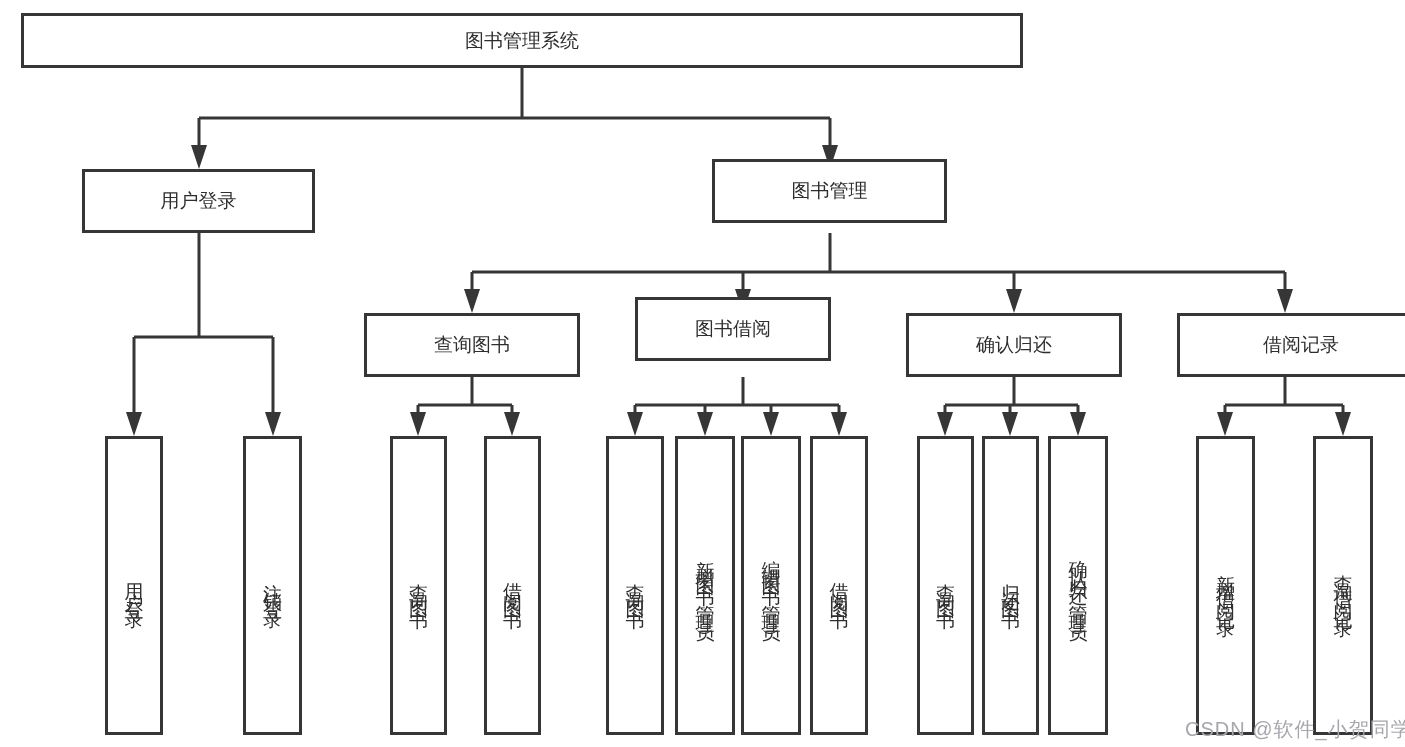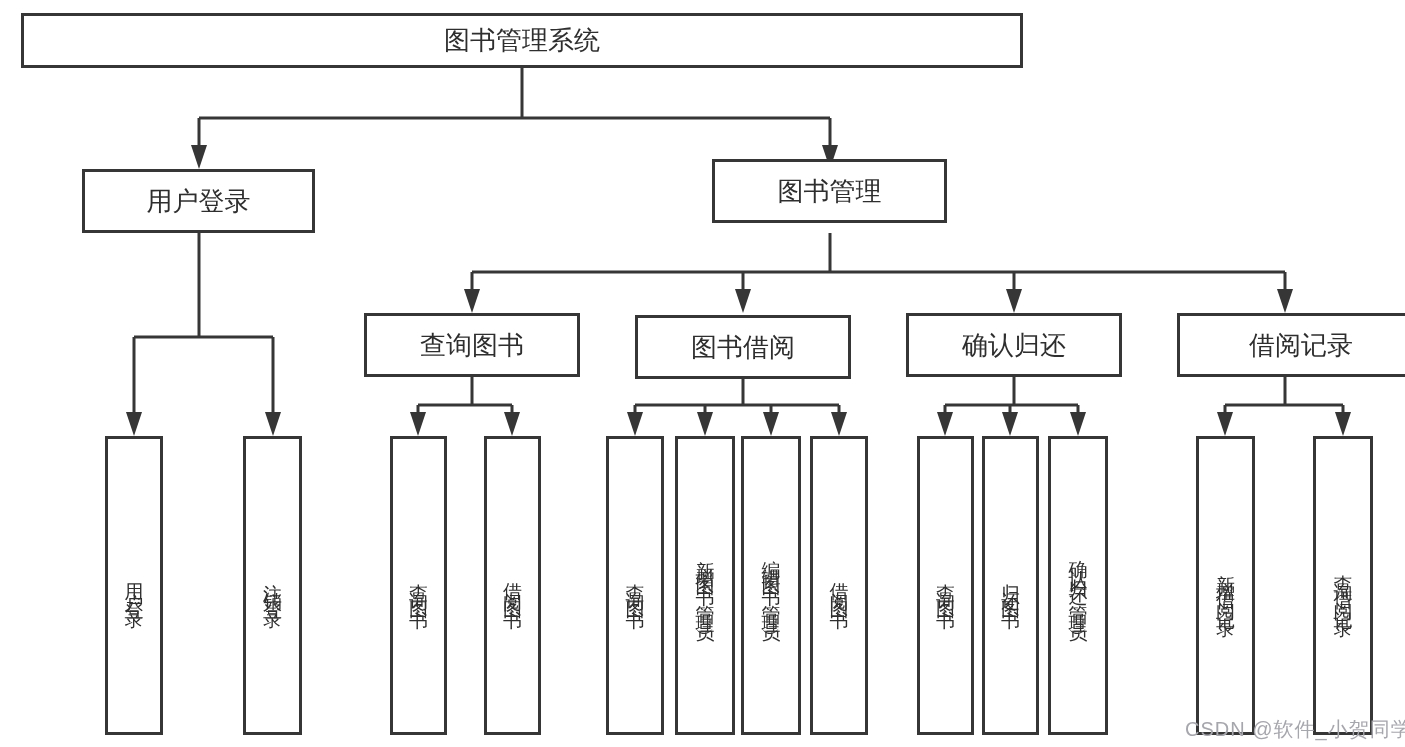--- a/index.html
+++ b/index.html
@@ -4,21 +4,21 @@
 <style>
   html,body{margin:0;padding:0;background:#fff;}
   .stage{
     position:relative;width:1405px;height:747px;background:#ffffff;
     font-family:"Liberation Sans",sans-serif;overflow:hidden;
   }
   .wires{position:absolute;left:0;top:0;z-index:1;}
   .box{
     position:absolute;background:#ffffff;border:3px solid #363636;box-sizing:border-box;
     display:flex;align-items:center;justify-content:center;
-    color:#2e2e2e;font-size:26px;text-align:center;z-index:2;
+    color:#2e2e2e;font-size:19px;text-align:center;z-index:2;
     white-space:nowrap;
   }
   .v{
     writing-mode:vertical-rl;text-orientation:mixed;
     letter-spacing:9px;font-size:19px;white-space:normal;
   }
   .watermark{
     position:absolute;left:1185px;top:716px;z-index:3;
     font-size:20px;color:#a6a6ad;white-space:nowrap;letter-spacing:1px;
   }
@@ -60,21 +60,21 @@
       <polygon points="1335,412 1351,412 1343,436"></polygon>
     </g>
   </svg>
 
   <div class="box" style="left:21px;top:13px;width:1002px;height:55px">图书管理系统</div>
 
   <div class="box" style="left:82px;top:169px;width:233px;height:64px">用户登录</div>
   <div class="box" style="left:712px;top:159px;width:235px;height:64px">图书管理</div>
 
   <div class="box" style="left:364px;top:313px;width:216px;height:64px">查询图书</div>
-  <div class="box" style="left:635px;top:315px;width:216px;height:64px">图书借阅</div>
+  <div class="box" style="left:635px;top:297px;width:196px;height:64px">图书借阅</div>
   <div class="box" style="left:906px;top:313px;width:216px;height:64px">确认归还</div>
   <div class="box" style="left:1177px;top:313px;width:248px;height:64px">借阅记录</div>
 
   <div class="box v" style="left:105px;top:436px;width:58px;height:299px">用户登录</div>
   <div class="box v" style="left:243px;top:436px;width:59px;height:299px">注销登录</div>
 
   <div class="box v" style="left:390px;top:436px;width:57px;height:299px">查询图书</div>
   <div class="box v" style="left:484px;top:436px;width:57px;height:299px">借阅图书</div>
 
   <div class="box v" style="left:606px;top:436px;width:58px;height:299px">查询图书</div>

